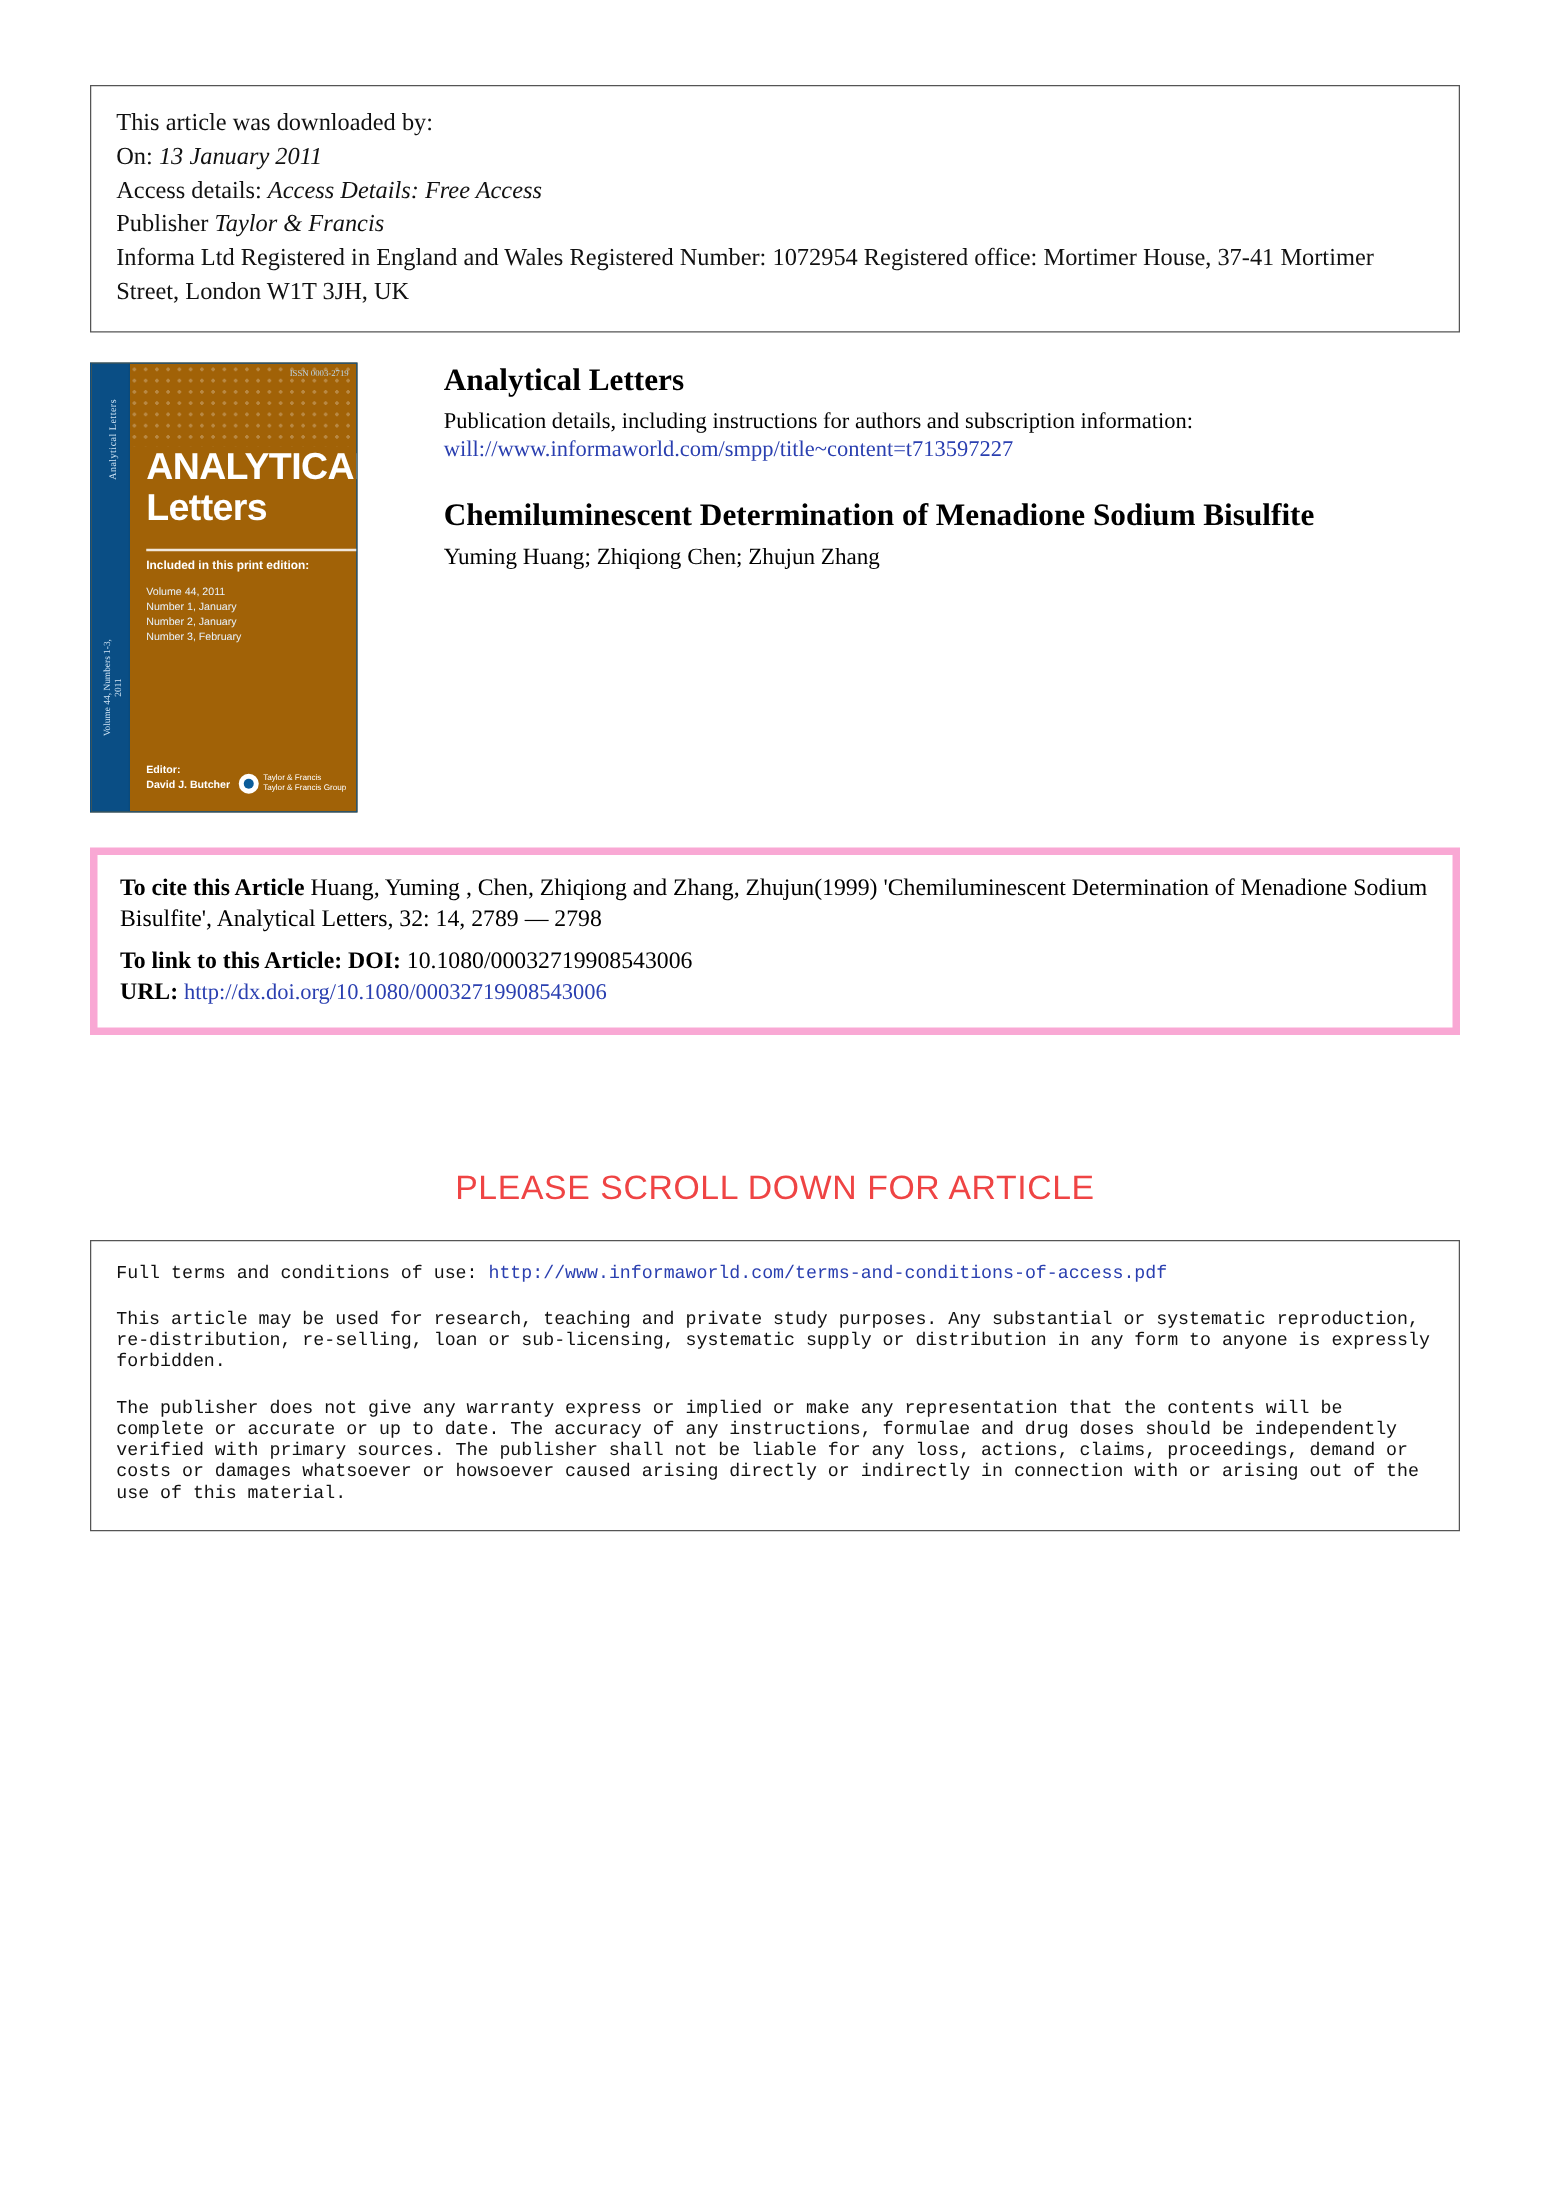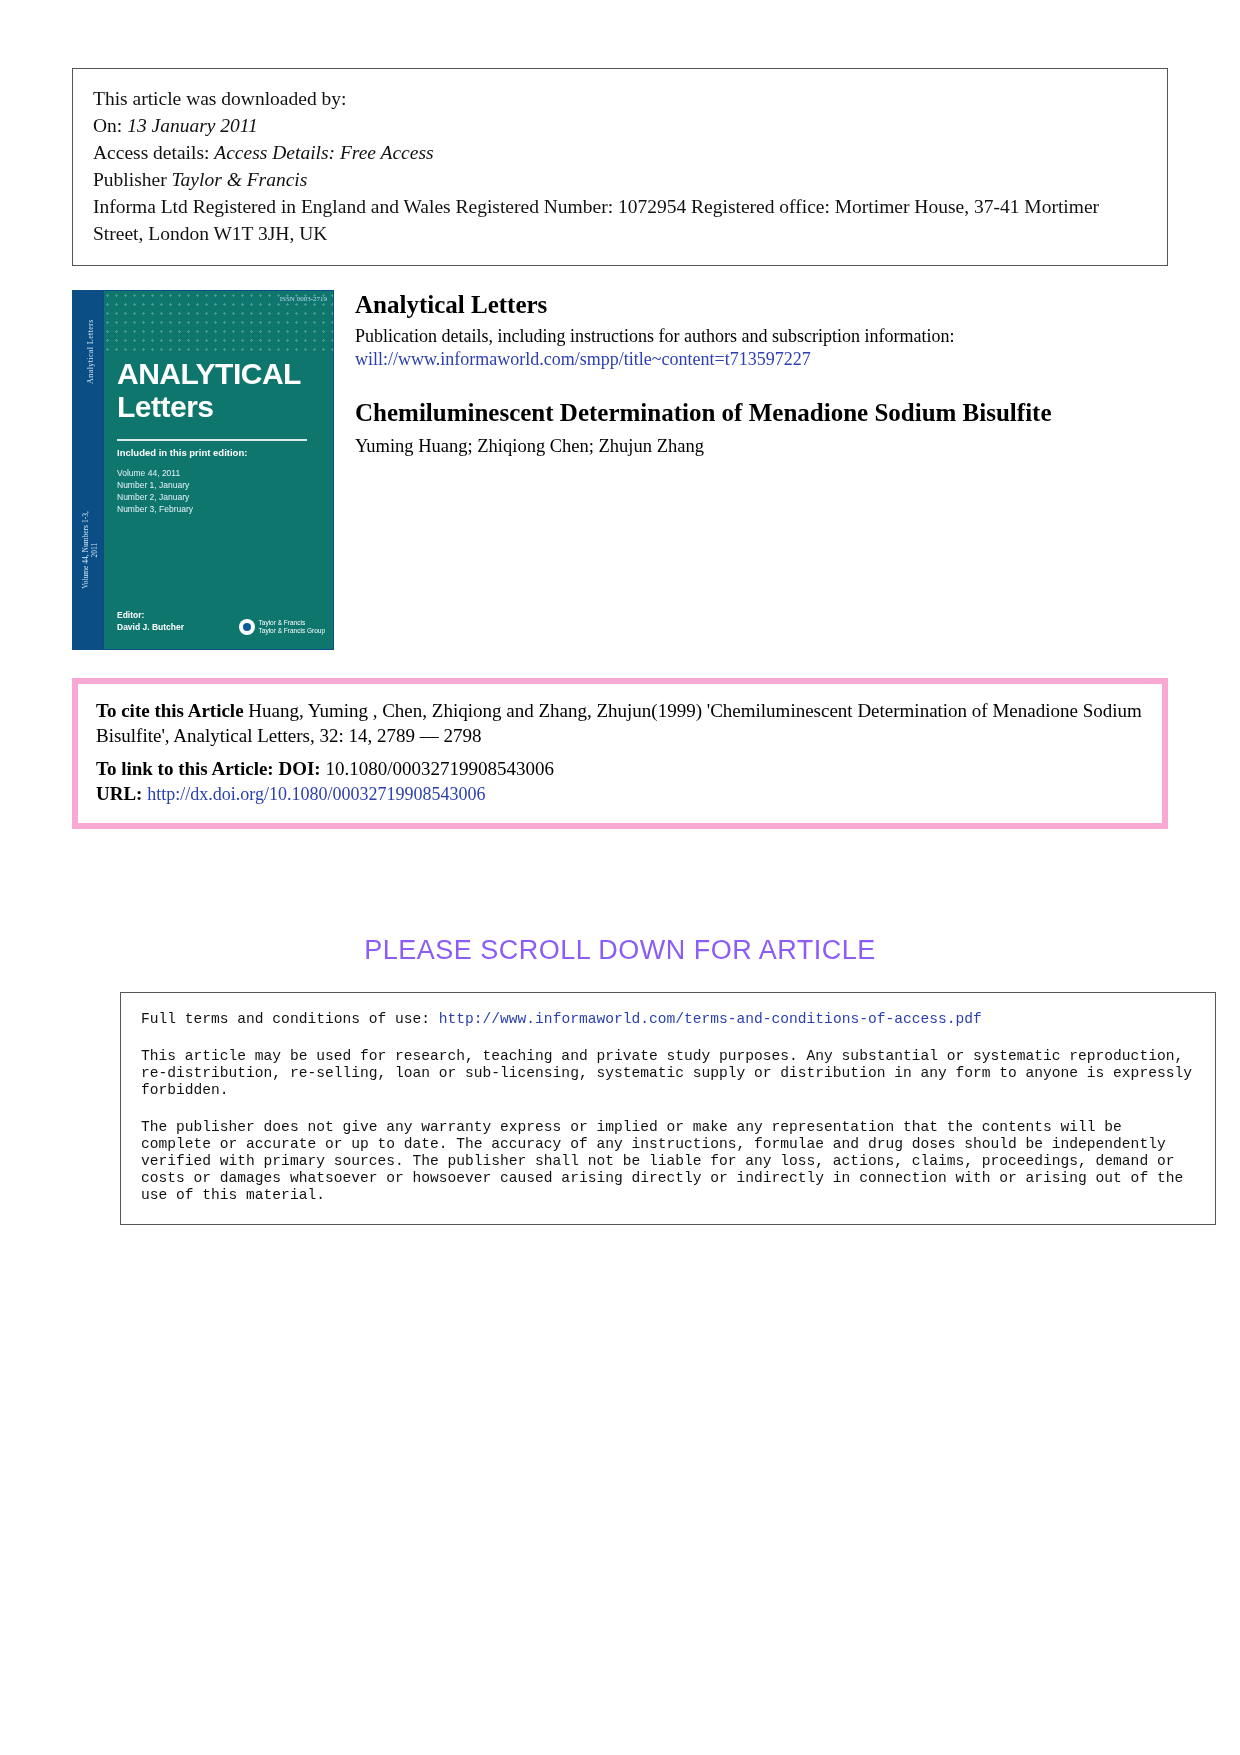--- a/index.html
+++ b/index.html
@@ -44,23 +44,23 @@
     position: absolute;
     left: 72px;
     top: 290px;
     width: 1096px;
     height: 360px;
   }
   .cover {
     position: absolute;
     left: 0;
     top: 0;
-    width: 262px;
+    width: 214px;
     height: 360px;
-    background: #0f766e;
+    background: #a16207;
     border: 1px solid #0a4f86;
     box-sizing: border-box;
     overflow: hidden;
   }
   .cover-spine {
     position: absolute;
     left: 0; top: 0;
     width: 30px; height: 100%;
     background: #0a4e85;
     border-right: 1px solid #0a4a7c;
@@ -231,37 +231,36 @@
   
   .scroll-down {
     position: absolute;
     left: 0;
     top: 935px;
     width: 1240px;
     text-align: center;
     font-family: "Liberation Sans", sans-serif;
     font-size: 27px;
     letter-spacing: 0.5px;
-    color: #8b5cf6;
+    color: #ef4444;
   }
 
   
   .terms-box {
     position: absolute;
     left: 72px;
     top: 992px;
     width: 1096px;
     box-sizing: border-box;
     border: 1px solid #555555;
     padding: 18px 20px 20px 20px;
     font-family: "Liberation Mono", monospace;
     font-size: 14.6px;
     line-height: 17px;
     color: #111111;
-    margin-left: 48px;
   }
   .terms-box p { margin: 0 0 20px 0; }
   .terms-box p:last-child { margin-bottom: 0; }
   .terms-box .link { font-size: 14.6px; font-family: "Liberation Mono", monospace; }
 </style>
 </head>
 <body>
 
 <div class="page">
 

